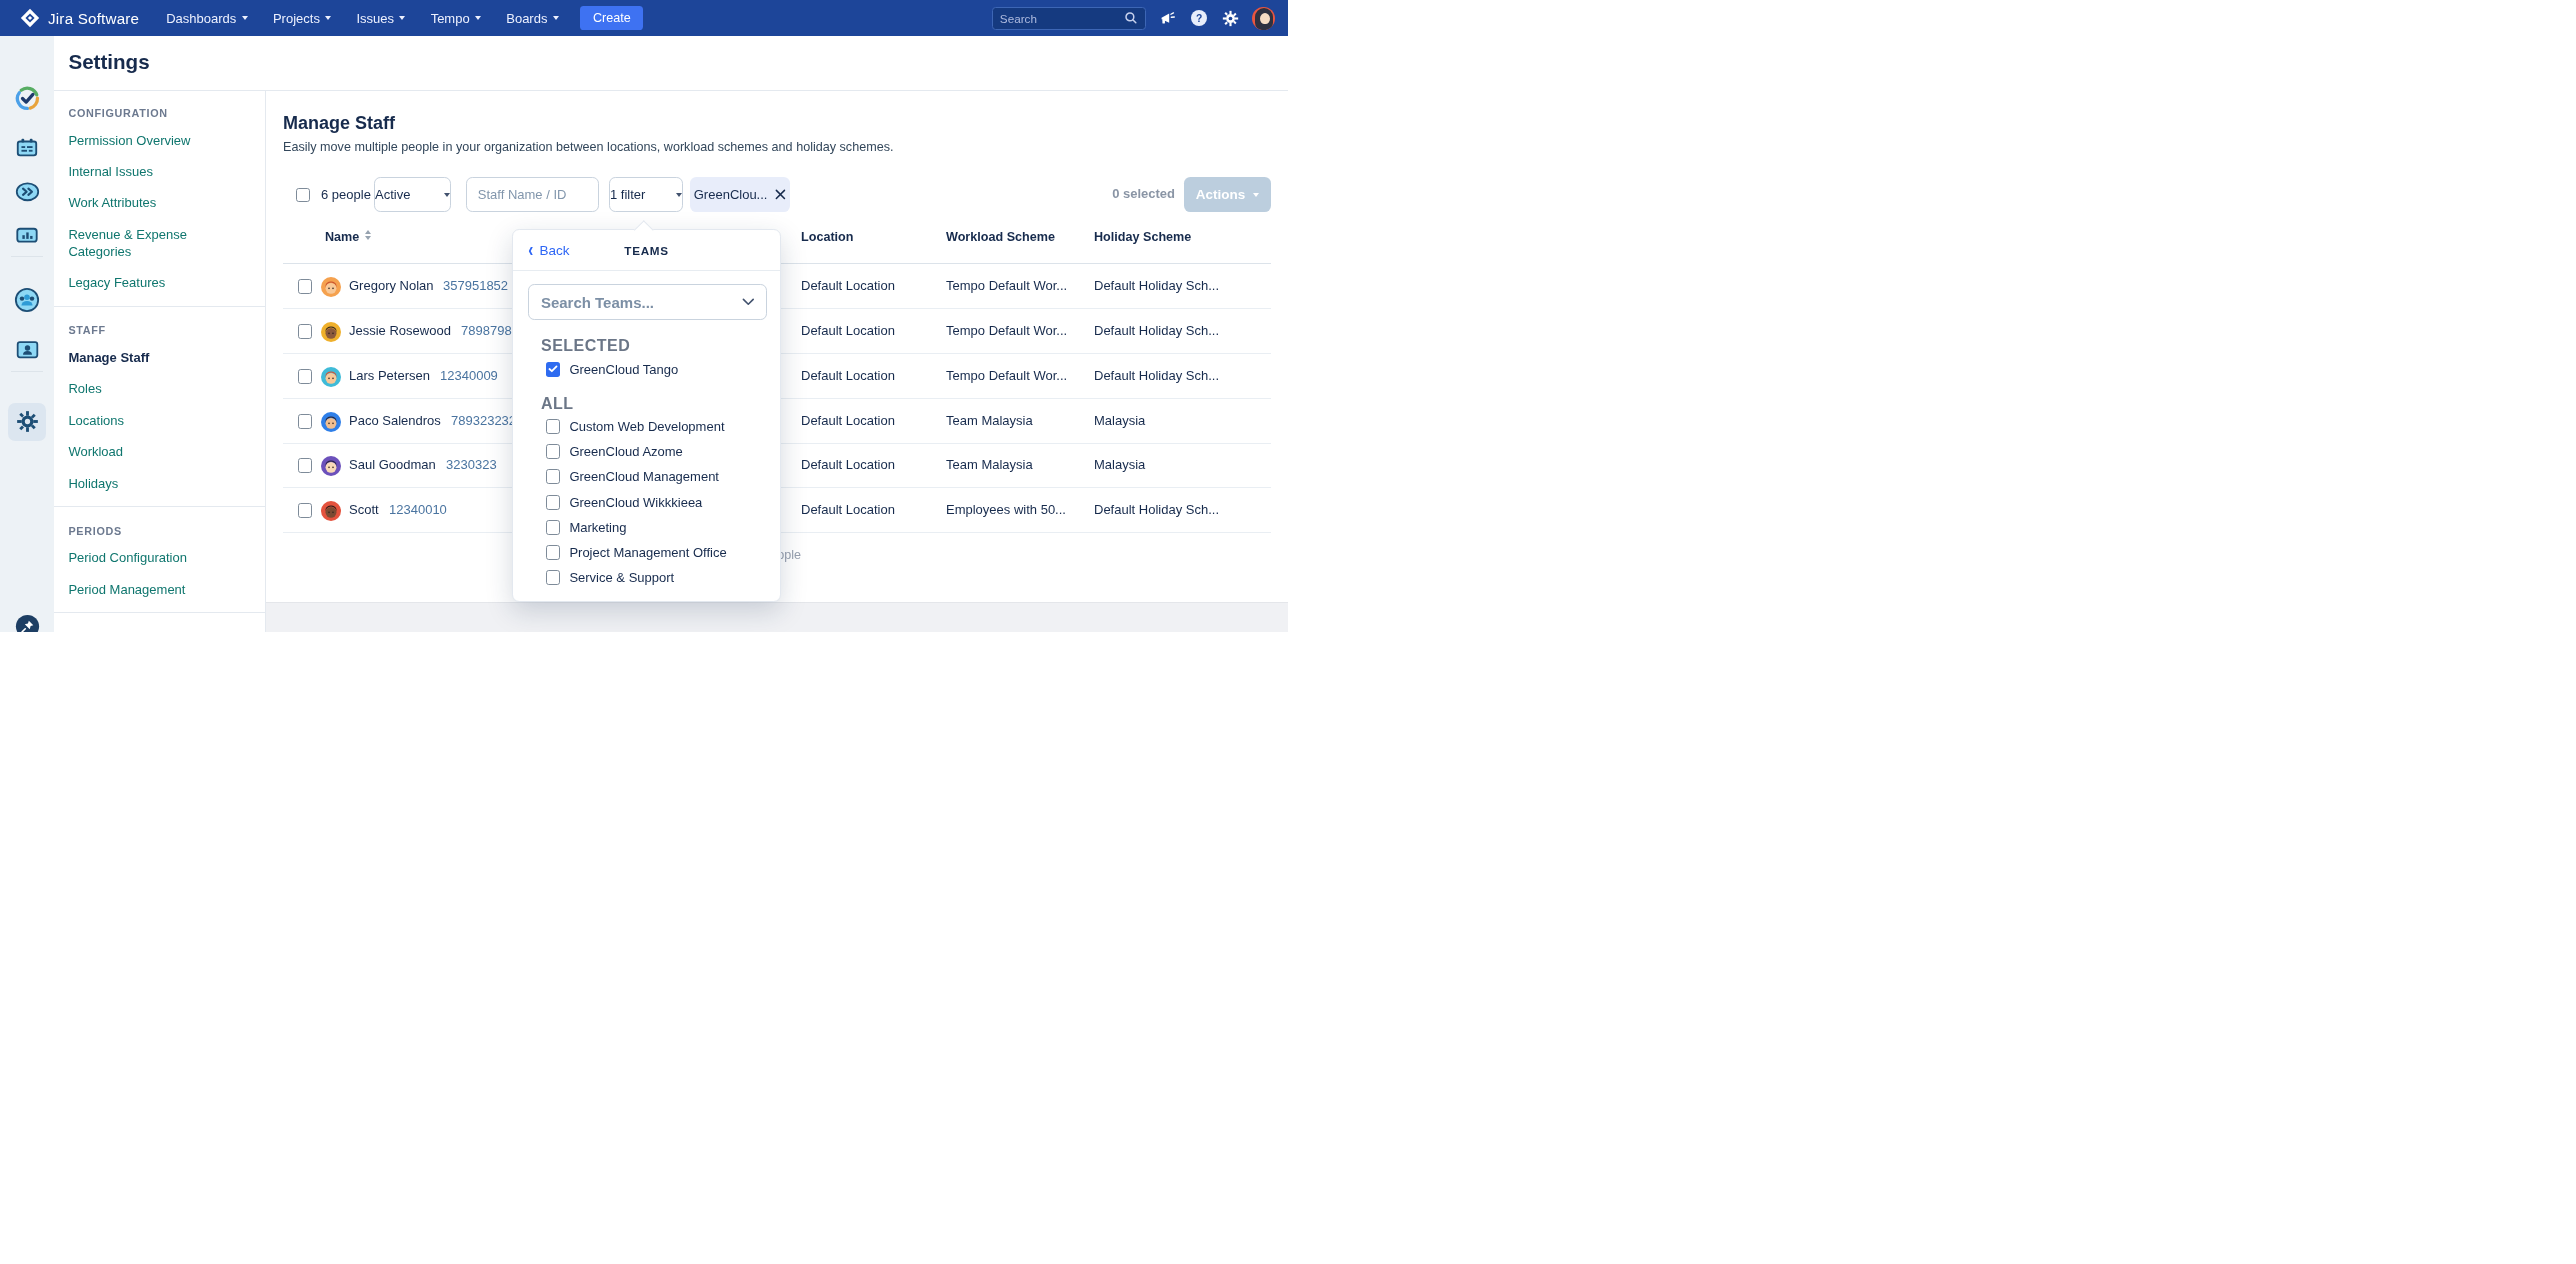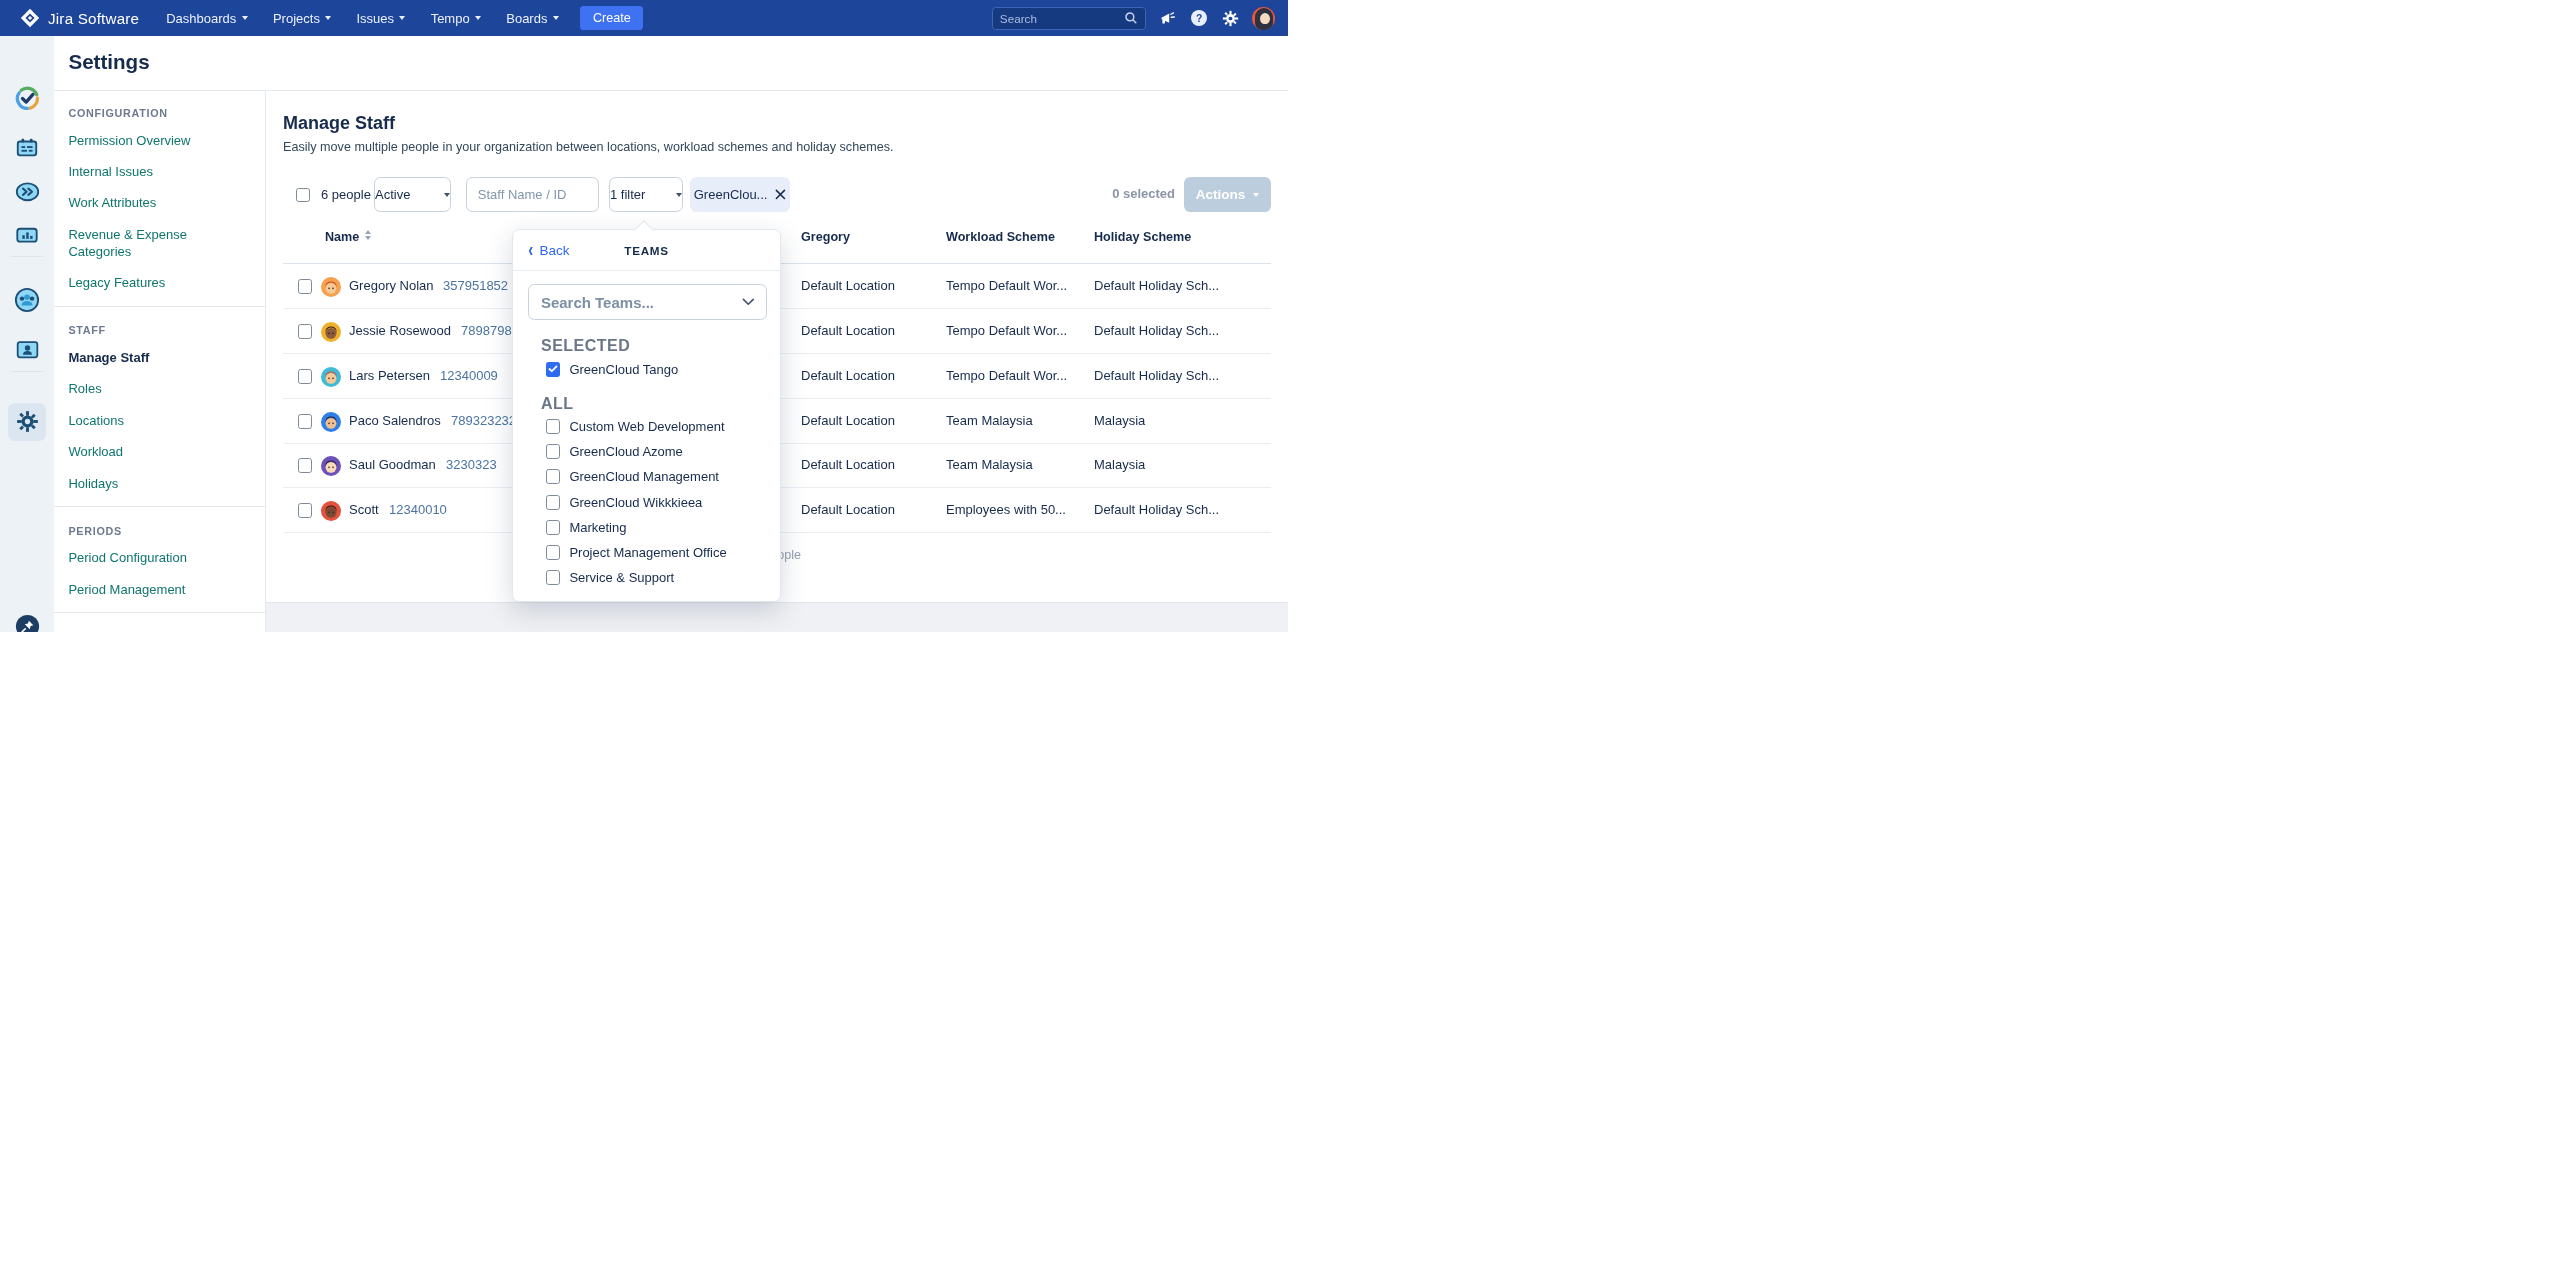--- a/index.html
+++ b/index.html
@@ -328,21 +328,21 @@
     </div>
 
     <div class="thead">
       <div class="th th-name">
         <span>Name</span>
         <span class="sort">
             <span class="up"></span>
             <span class="dn"></span>
           </span>
       </div>
-      <div class="th th-loc">Gregory</div>
+      <div class="th th-loc">Location</div>
       <div class="th th-wrk">Workload Scheme</div>
       <div class="th th-hol">Holiday Scheme</div>
     </div>
     <div class="thead-border"></div>
 
     <div id="rows-host">
         <div class="row" style="top: 173px;">
           <span class="cbx"></span>
           <span class="avatar" style="background: rgb(245, 161, 78);">
             <svg width="20" height="20" viewBox="0 0 22 22">

